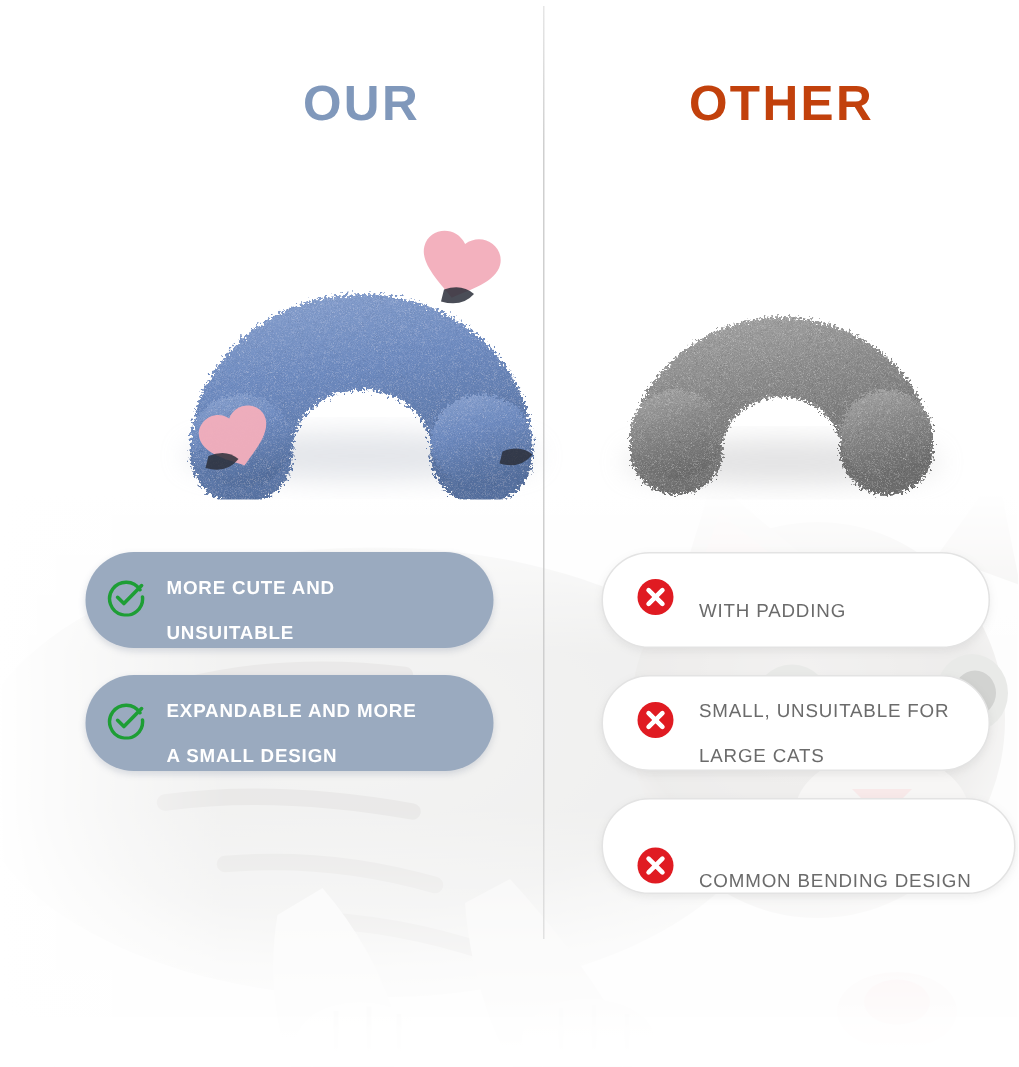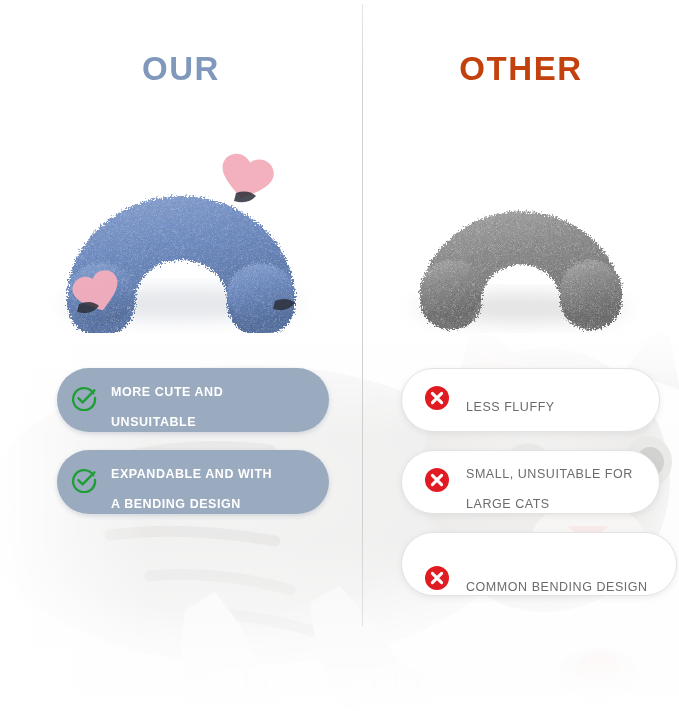--- a/index.html
+++ b/index.html
@@ -39,21 +39,21 @@
     height: 622px;
     background: linear-gradient(to bottom, #e6e6e6 0%, #cfcfcf 15%, #cfcfcf 82%, #e2e2e2 100%);
   }
 
   
   .col {
     position: absolute;
     top: 0;
     height: 711px;
   }
-  .col-ours  { left: 0px;   width: 362px; }
+  .col-ours  { left: 0px;   width: 362px; padding-left: 40px; }
   .col-other { left: 363px; width: 316px; }
 
   
   .heading {
     position: absolute;
     top: 52px;
     width: 100%;
     text-align: center;
     font-size: 33px;
     font-weight: bold;
@@ -288,22 +288,22 @@
       </div>
 
       <div class="pill pill-ours">
         <span class="pill-icon">
           <svg width="26" height="26" viewBox="0 0 26 26" xmlns="http://www.w3.org/2000/svg">
             <path d="M22.3 8.2 A11 11 0 1 0 24 13" fill="none" stroke="#1e9e35" stroke-width="2.3" stroke-linecap="round"></path>
             <path d="M7.4 13.2 L11.6 17.4 L23.4 5.4" fill="none" stroke="#1e9e35" stroke-width="2.4" stroke-linecap="round" stroke-linejoin="round"></path>
           </svg>
         </span>
         <span class="pill-text">
-          <span>EXPANDABLE AND WITH</span><br>
-          <span>A BENDING DESIGN</span>
+          <span>EXPANDABLE AND MORE</span><br>
+          <span>A SMALL DESIGN</span>
         </span>
       </div>
 
 
     </div>
   </div>
 
   <div class="col col-other">
 
     <div class="heading heading-other">OTHER</div>
@@ -356,21 +356,21 @@
     <div class="pill-list">
 
       <div class="pill pill-other">
         <span class="pill-icon">
           <svg width="26" height="26" viewBox="0 0 26 26" xmlns="http://www.w3.org/2000/svg">
             <circle cx="13" cy="13" r="12" fill="#e01b22"></circle>
             <path d="M8.4 8.4 L17.6 17.6 M17.6 8.4 L8.4 17.6" stroke="#ffffff" stroke-width="3.1" stroke-linecap="round"></path>
           </svg>
         </span>
         <span class="pill-text">
-          <span>LESS FLUFFY</span>
+          <span>WITH PADDING</span>
         </span>
       </div>
 
       <div class="pill pill-other">
         <span class="pill-icon">
           <svg width="26" height="26" viewBox="0 0 26 26" xmlns="http://www.w3.org/2000/svg">
             <circle cx="13" cy="13" r="12" fill="#e01b22"></circle>
             <path d="M8.4 8.4 L17.6 17.6 M17.6 8.4 L8.4 17.6" stroke="#ffffff" stroke-width="3.1" stroke-linecap="round"></path>
           </svg>
         </span>

